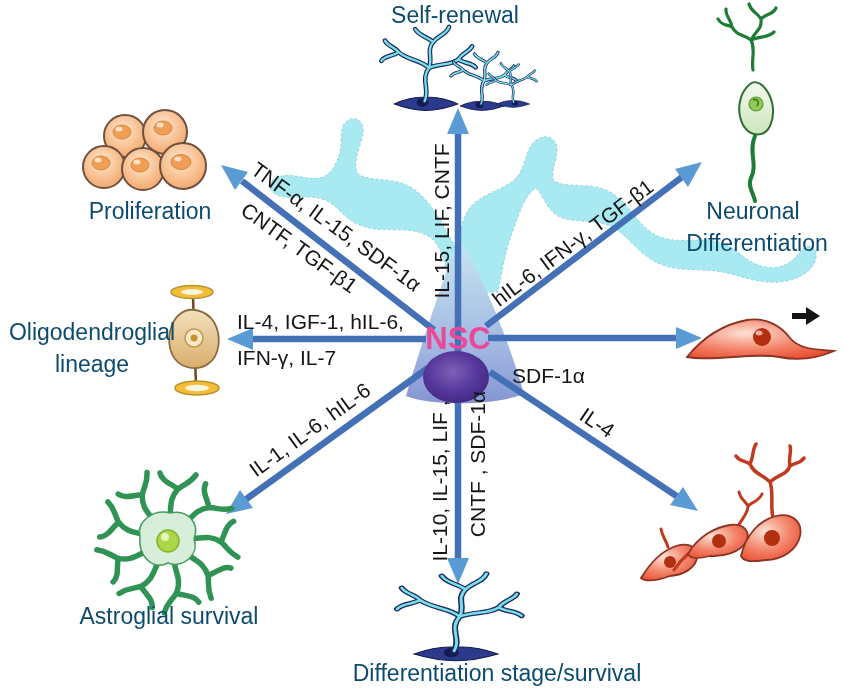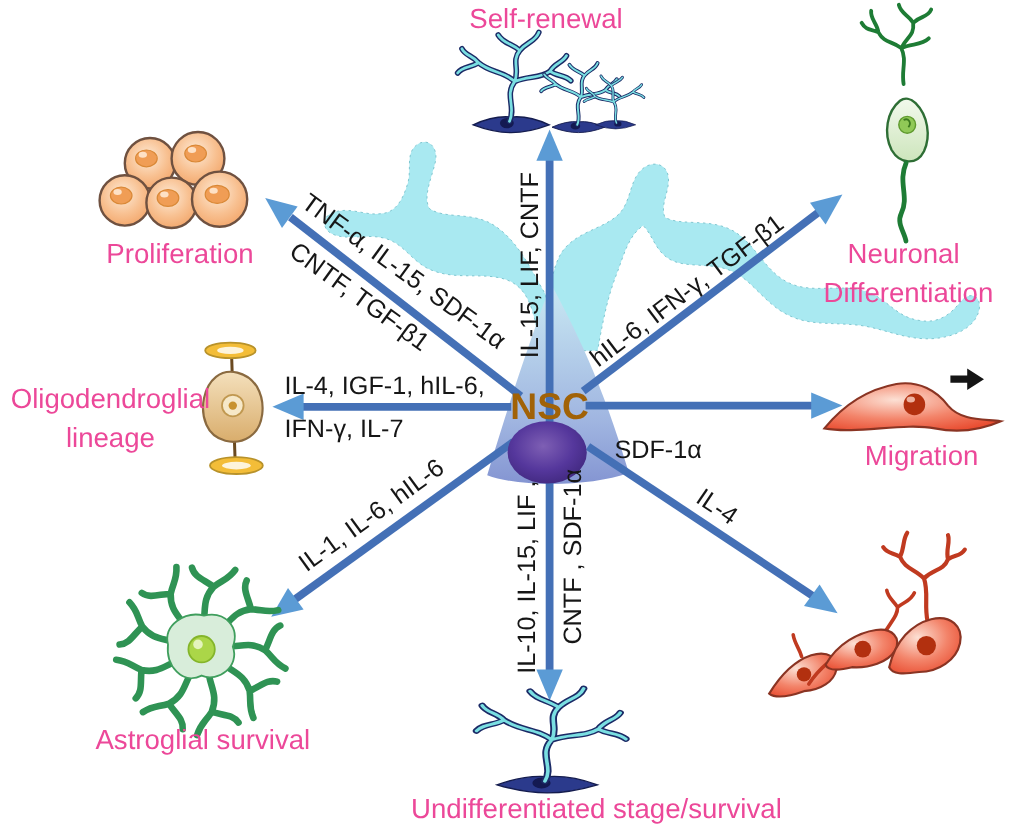--- a/index.html
+++ b/index.html
@@ -1,23 +1,23 @@
 <!DOCTYPE html>
 <html><head>
 <meta charset="utf-8">
 <style>
   html,body{margin:0;padding:0;background:#fff;}
   .stage{position:relative;width:850px;height:692px;background:#ffffff;
          font-family:"Liberation Sans",sans-serif;overflow:hidden;}
   .stage svg{position:absolute;left:0;top:0;}
-  .nlabel{position:absolute;transform:translate(-50%,-50%);font-size:23px;color:#ec4899;
+  .nlabel{position:absolute;transform:translate(-50%,-50%);font-size:23px;color:#0c4a6e;
           white-space:nowrap;line-height:1.1;}
   .flabel{position:absolute;font-size:21px;color:#161616;white-space:nowrap;line-height:1.05;}
   .nsc{position:absolute;transform:translate(-50%,-50%);font-size:31px;font-weight:bold;
-       color:#a16207;white-space:nowrap;}
+       color:#ec4899;white-space:nowrap;}
   
   .shaft{stroke:#4470b6;stroke-width:6.5;fill:none;}
   .ahead{fill:#5b9bd5;}
   
   .cyan{fill:#a9e9f1;stroke:#7cc4cf;stroke-width:0.8;stroke-dasharray:2,3;}
   
   .tree-base{fill:#2b3a8c;stroke:#141c4e;stroke-width:1.5;}
   .tree-nuc{fill:#141a52;}
   .tree-br-o{fill:none;stroke:#1b2a66;stroke-width:6.5;stroke-linecap:round;}
   .tree-br-i{fill:none;stroke:#7adfe2;stroke-width:3.2;stroke-linecap:round;}
@@ -217,23 +217,22 @@
     <circle class="rnuc" cx="772" cy="538" r="8"></circle>
   </g>
 </svg>
 
 <div class="nlabel" style="left:455px;top:16px">Self-renewal</div>
 <div class="nlabel" style="left:150px;top:212px">Proliferation</div>
 <div class="nlabel" style="left:753px;top:212px">Neuronal</div>
 <div class="nlabel" style="left:757px;top:244px">Differentiation</div>
 <div class="nlabel" style="left:92px;top:333px">Oligodendroglial</div>
 <div class="nlabel" style="left:92px;top:365px">lineage</div>
-<div class="nlabel" style="left:768px;top:380px">Migration</div>
 <div class="nlabel" style="left:169px;top:617px">Astroglial survival</div>
-<div class="nlabel" style="left:497px;top:674px">Undifferentiated stage/survival</div>
+<div class="nlabel" style="left:497px;top:674px">Differentiation stage/survival</div>
 <div class="nsc" style="left:458px;top:339px">NSC</div>
 
 <div class="flabel" style="left:442px;top:221px;transform:translate(-50%,-50%) rotate(-90deg)">IL-15, LIF, CNTF</div>
 <div class="flabel" style="left:336px;top:227px;transform:translate(-50%,-50%) rotate(36deg)">TNF-α, IL-15, SDF-1α</div>
 <div class="flabel" style="left:299px;top:248px;transform:translate(-50%,-50%) rotate(36deg)">CNTF, TGF-β1</div>
 <div class="flabel" style="left:573px;top:243px;transform:translate(-50%,-50%) rotate(-37deg)">hIL-6, IFN-γ, TGF-β1</div>
 <div class="flabel" style="left:237px;top:322px;transform:translate(0,-50%)">IL-4, IGF-1, hIL-6,</div>
 <div class="flabel" style="left:237px;top:358px;transform:translate(0,-50%)">IFN-γ, IL-7</div>
 <div class="flabel" style="left:512px;top:376px;transform:translate(0,-50%)">SDF-1α</div>
 <div class="flabel" style="left:310px;top:430px;transform:translate(-50%,-50%) rotate(-36deg)">IL-1, IL-6, hIL-6</div>

